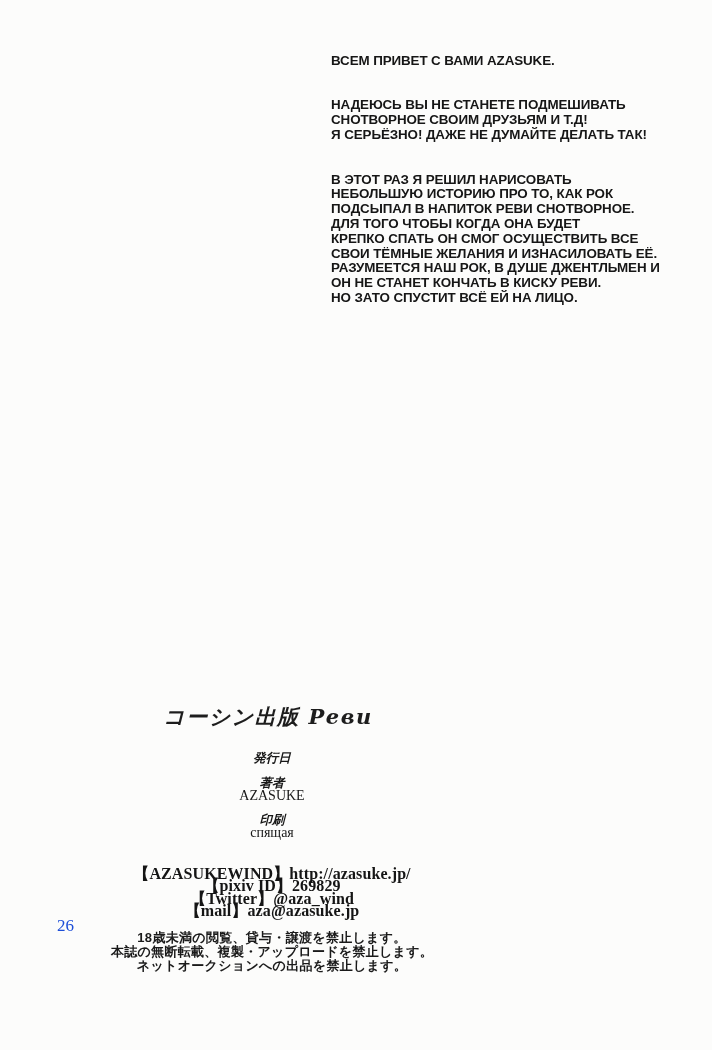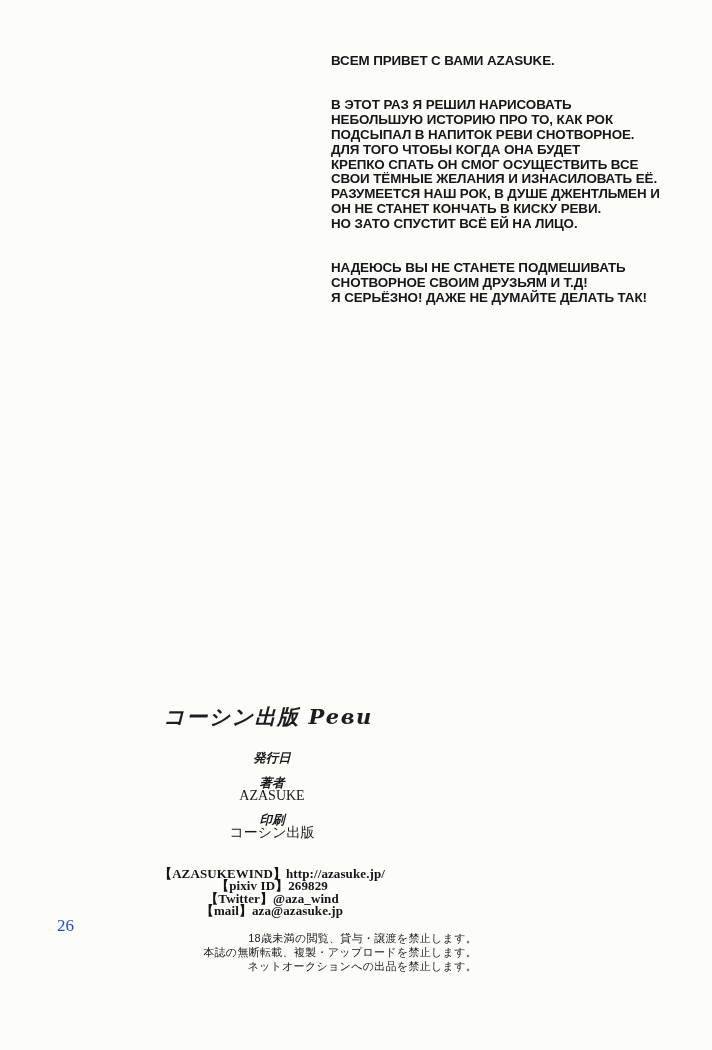--- a/index.html
+++ b/index.html
@@ -73,21 +73,21 @@
 
   
   .contact {
     position: absolute;
     top: 868px;
     left: 72px;
     width: 400px;
     text-align: center;
     font-family: "Liberation Serif", "DejaVu Serif", serif;
     font-weight: 700;
-    font-size: 13px;
+    font-size: 16px;
     line-height: 12.4px;
     letter-spacing: 0.1px;
     color: #151515;
     white-space: pre-line;
   }
 
   
   .page-number {
     position: absolute;
     left: 57px;
@@ -97,64 +97,64 @@
     line-height: 24px;
     color: #1d4ed8;
   }
 
   
   .disclaimer {
     position: absolute;
     top: 931px;
     left: 67px;
     width: 410px;
-    text-align: right;
+    text-align: center;
     font-family: "Liberation Sans", "DejaVu Sans", sans-serif;
-    font-weight: 400;
-    font-size: 11px;
+    font-weight: 700;
+    font-size: 13px;
     line-height: 14.2px;
     letter-spacing: 0.3px;
     color: #1a1a1a;
     white-space: pre-line;
   }
 </style>
 </head>
 <body>
 
 <div class="page">
 
   <div class="ru-block">
     <p>ВСЕМ ПРИВЕТ С ВАМИ AZASUKE.</p>
+    <p>НАДЕЮСЬ ВЫ НЕ СТАНЕТЕ ПОДМЕШИВАТЬ
+СНОТВОРНОЕ СВОИМ ДРУЗЬЯМ И Т.Д!
+Я СЕРЬЁЗНО! ДАЖЕ НЕ ДУМАЙТЕ ДЕЛАТЬ ТАК!</p>
     <p>В ЭТОТ РАЗ Я РЕШИЛ НАРИСОВАТЬ
 НЕБОЛЬШУЮ ИСТОРИЮ ПРО ТО, КАК РОК
 ПОДСЫПАЛ В НАПИТОК РЕВИ СНОТВОРНОЕ.
 ДЛЯ ТОГО ЧТОБЫ КОГДА ОНА БУДЕТ
 КРЕПКО СПАТЬ ОН СМОГ ОСУЩЕСТВИТЬ ВСЕ
 СВОИ ТЁМНЫЕ ЖЕЛАНИЯ И ИЗНАСИЛОВАТЬ ЕЁ.
 РАЗУМЕЕТСЯ НАШ РОК, В ДУШЕ ДЖЕНТЛЬМЕН И
 ОН НЕ СТАНЕТ КОНЧАТЬ В КИСКУ РЕВИ.
 НО ЗАТО СПУСТИТ ВСЁ ЕЙ НА ЛИЦО.</p>
-    <p>НАДЕЮСЬ ВЫ НЕ СТАНЕТЕ ПОДМЕШИВАТЬ
-СНОТВОРНОЕ СВОИМ ДРУЗЬЯМ И Т.Д!
-Я СЕРЬЁЗНО! ДАЖЕ НЕ ДУМАЙТЕ ДЕЛАТЬ ТАК!</p>
   </div>
 
   <div class="book-title">コーシン出版 Реви</div>
 
   <div class="colophon">
     <div class="colophon-entry">
       <span class="label">発行日</span>
     </div>
     <div class="colophon-entry">
       <span class="label">著者</span>
       <span class="value">AZASUKE</span>
     </div>
     <div class="colophon-entry">
       <span class="label">印刷</span>
-      <span class="value">コーシン出版</span>
+      <span class="value">спящая</span>
     </div>
   </div>
 
   <div class="contact">【AZASUKEWIND】http://azasuke.jp/
 【pixiv ID】269829
 【Twitter】@aza_wind
 【mail】aza@azasuke.jp</div>
 
   <div class="page-number">26</div>
 

